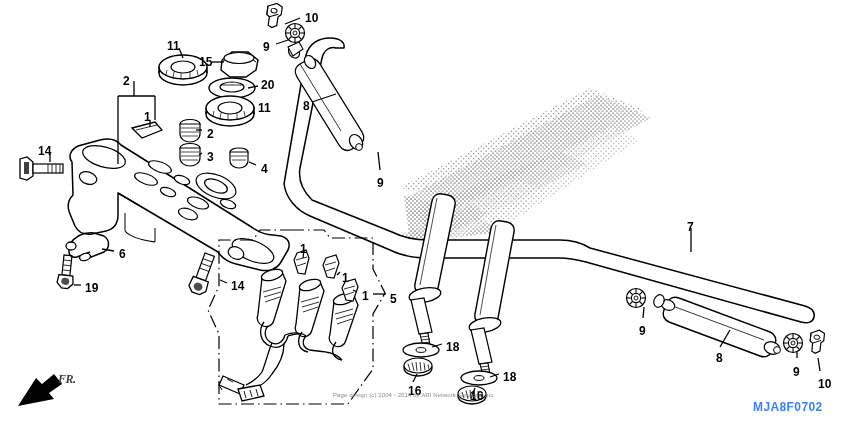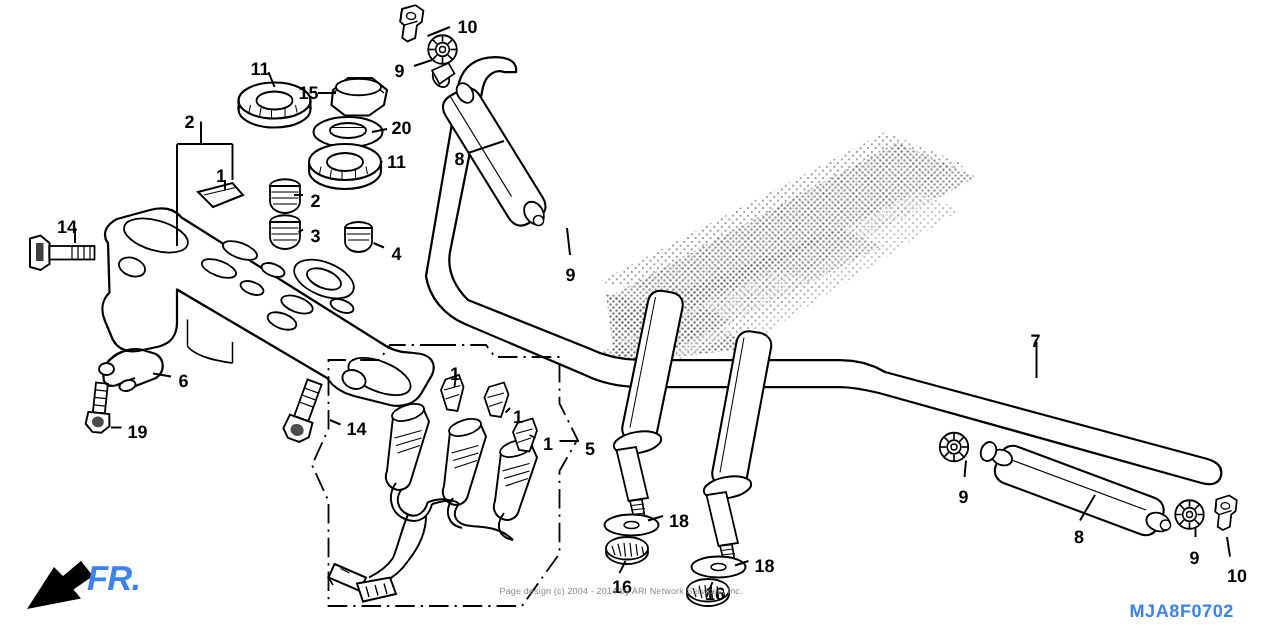--- a/index.html
+++ b/index.html
@@ -43,25 +43,25 @@
   .copyright {
     position: absolute;
     font-family: "Liberation Sans", sans-serif;
     font-size: 6px;
     color: #8c8c8c;
     white-space: nowrap;
     letter-spacing: 0.1px;
   }
   .fr-label {
     position: absolute;
-    font-family: Liberation Sans, sans-serif;
-    font-size: 23px;
+    font-family: Liberation Serif, serif;
+    font-size: 12px;
     font-weight: bold;
     font-style: italic;
-    color: #3b82f6;
+    color: #404040;
     letter-spacing: -0.5px;
   }
 </style>
 </head>
 <body>
 
 <div id="page">
 
   <svg id="diagram-svg" viewBox="0 0 850 425" xmlns="http://www.w3.org/2000/svg">
     <defs>

